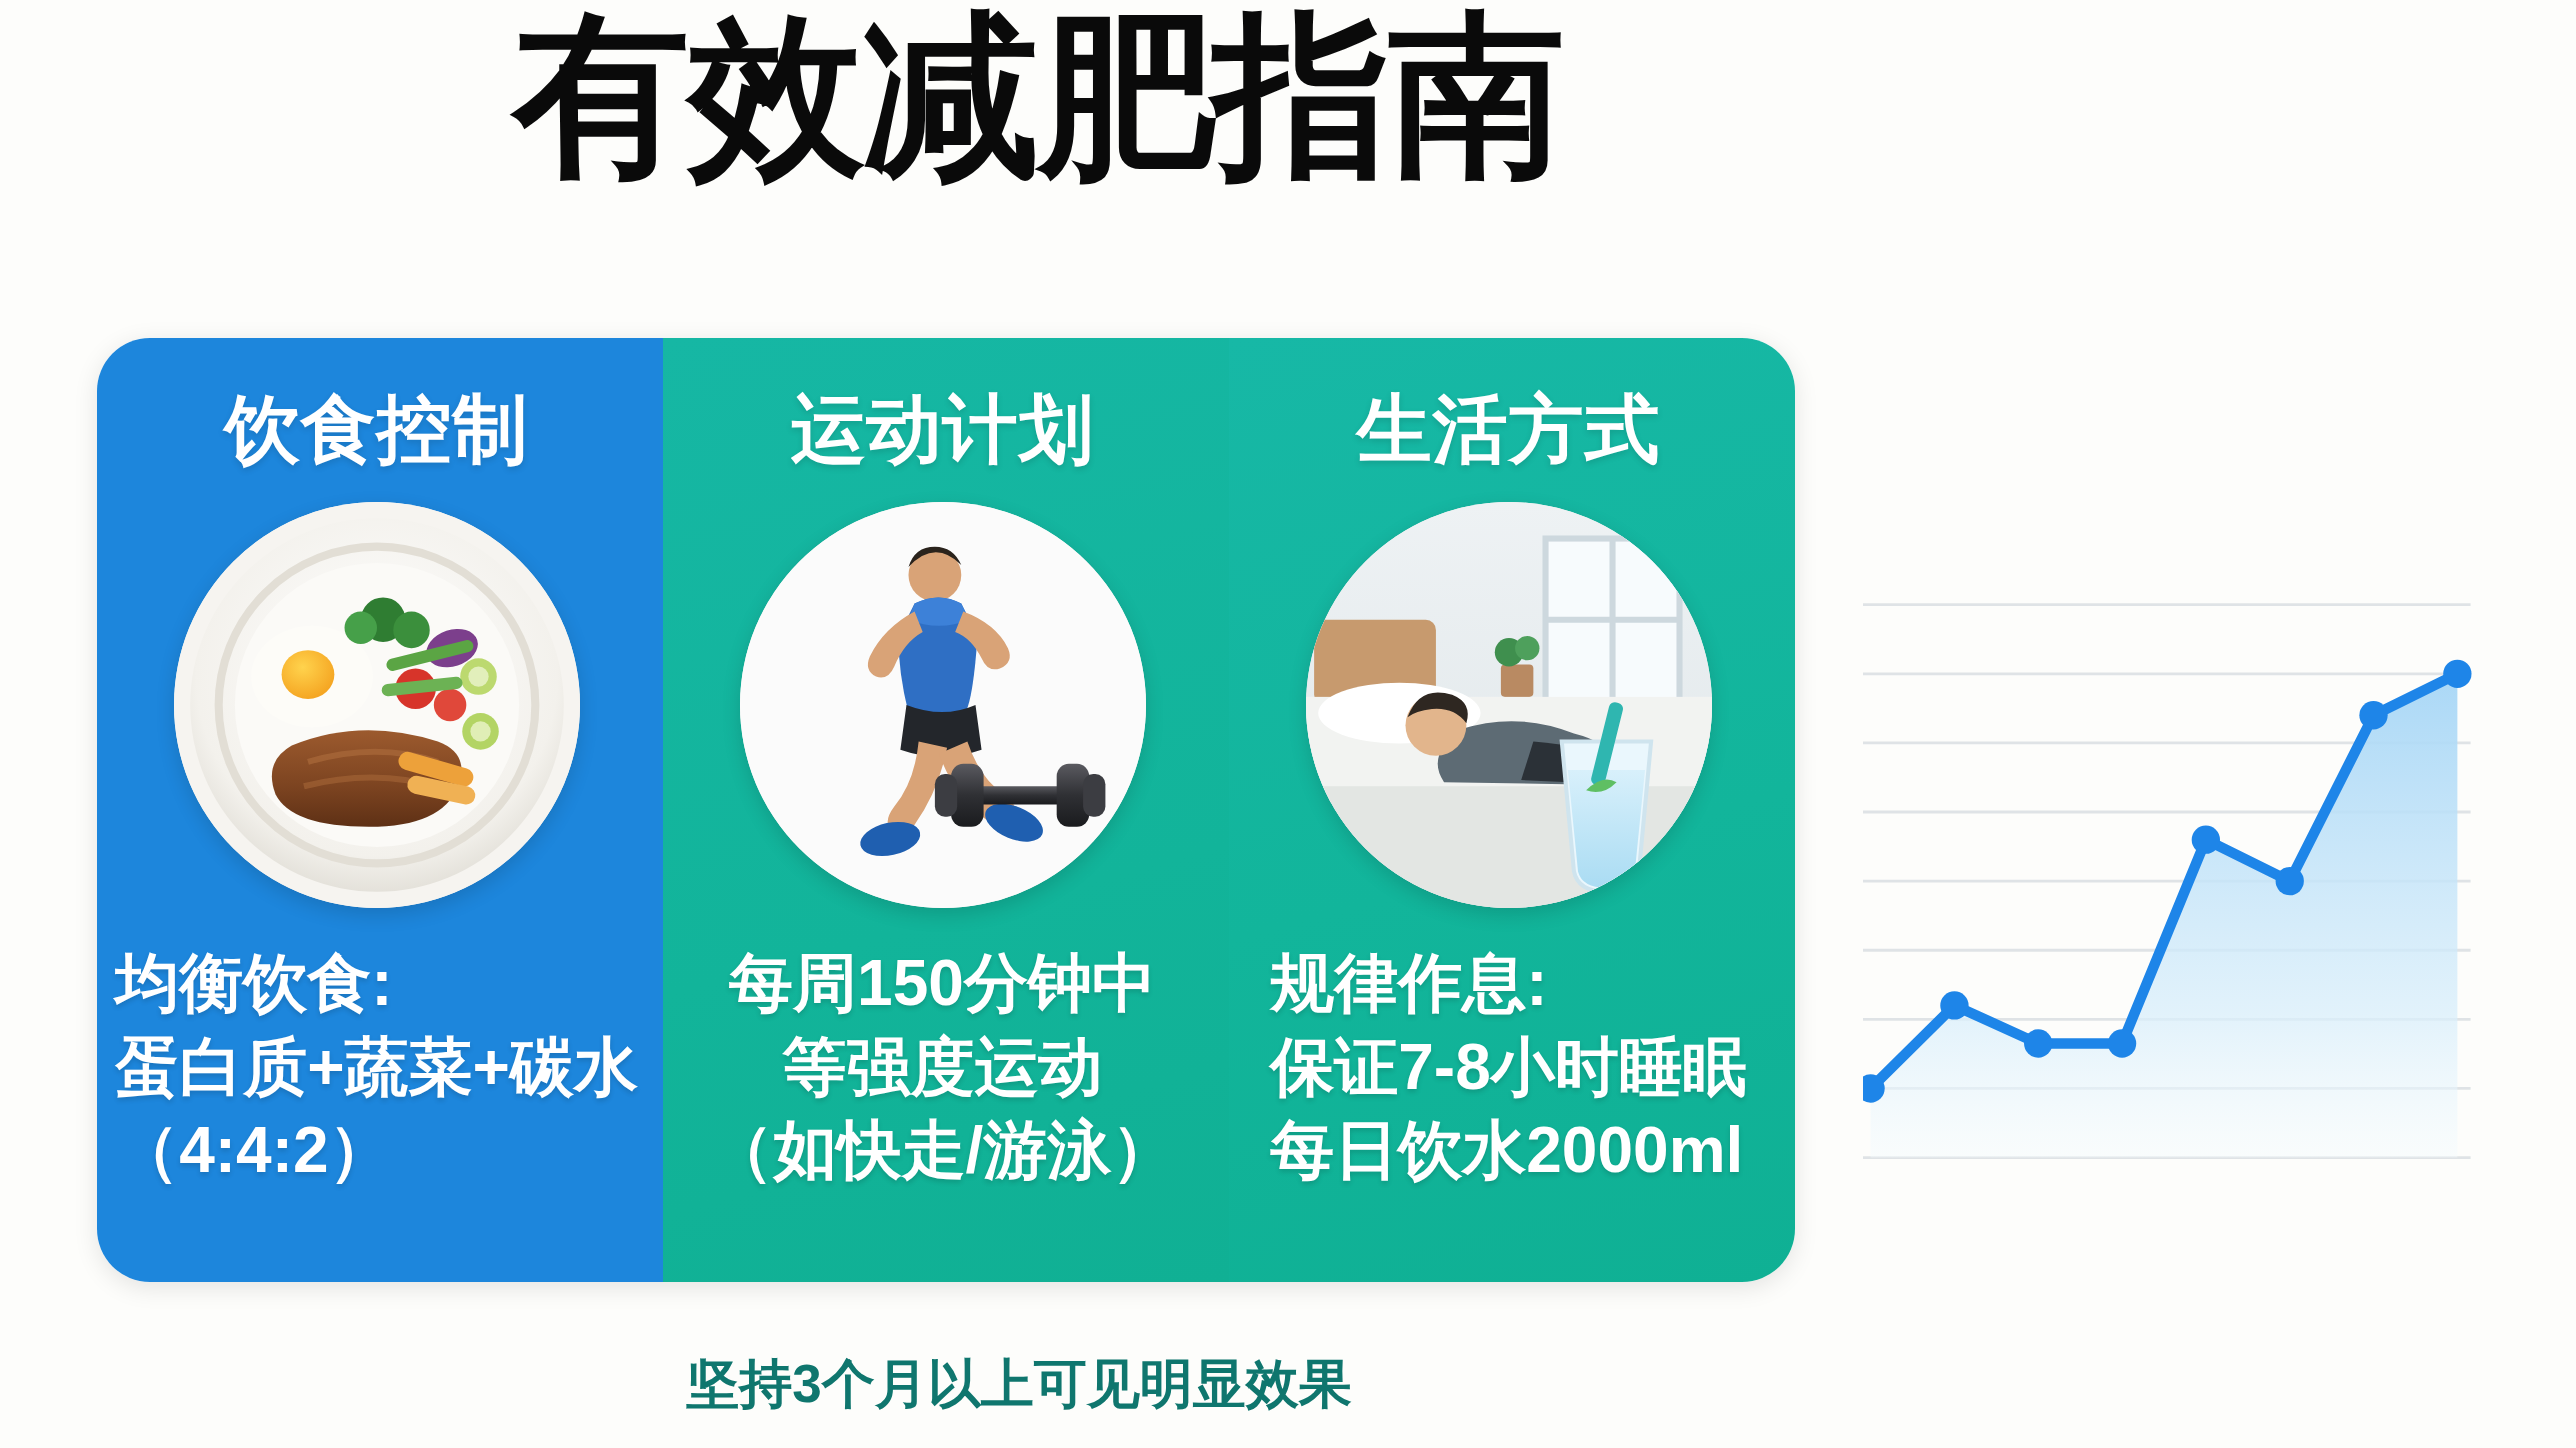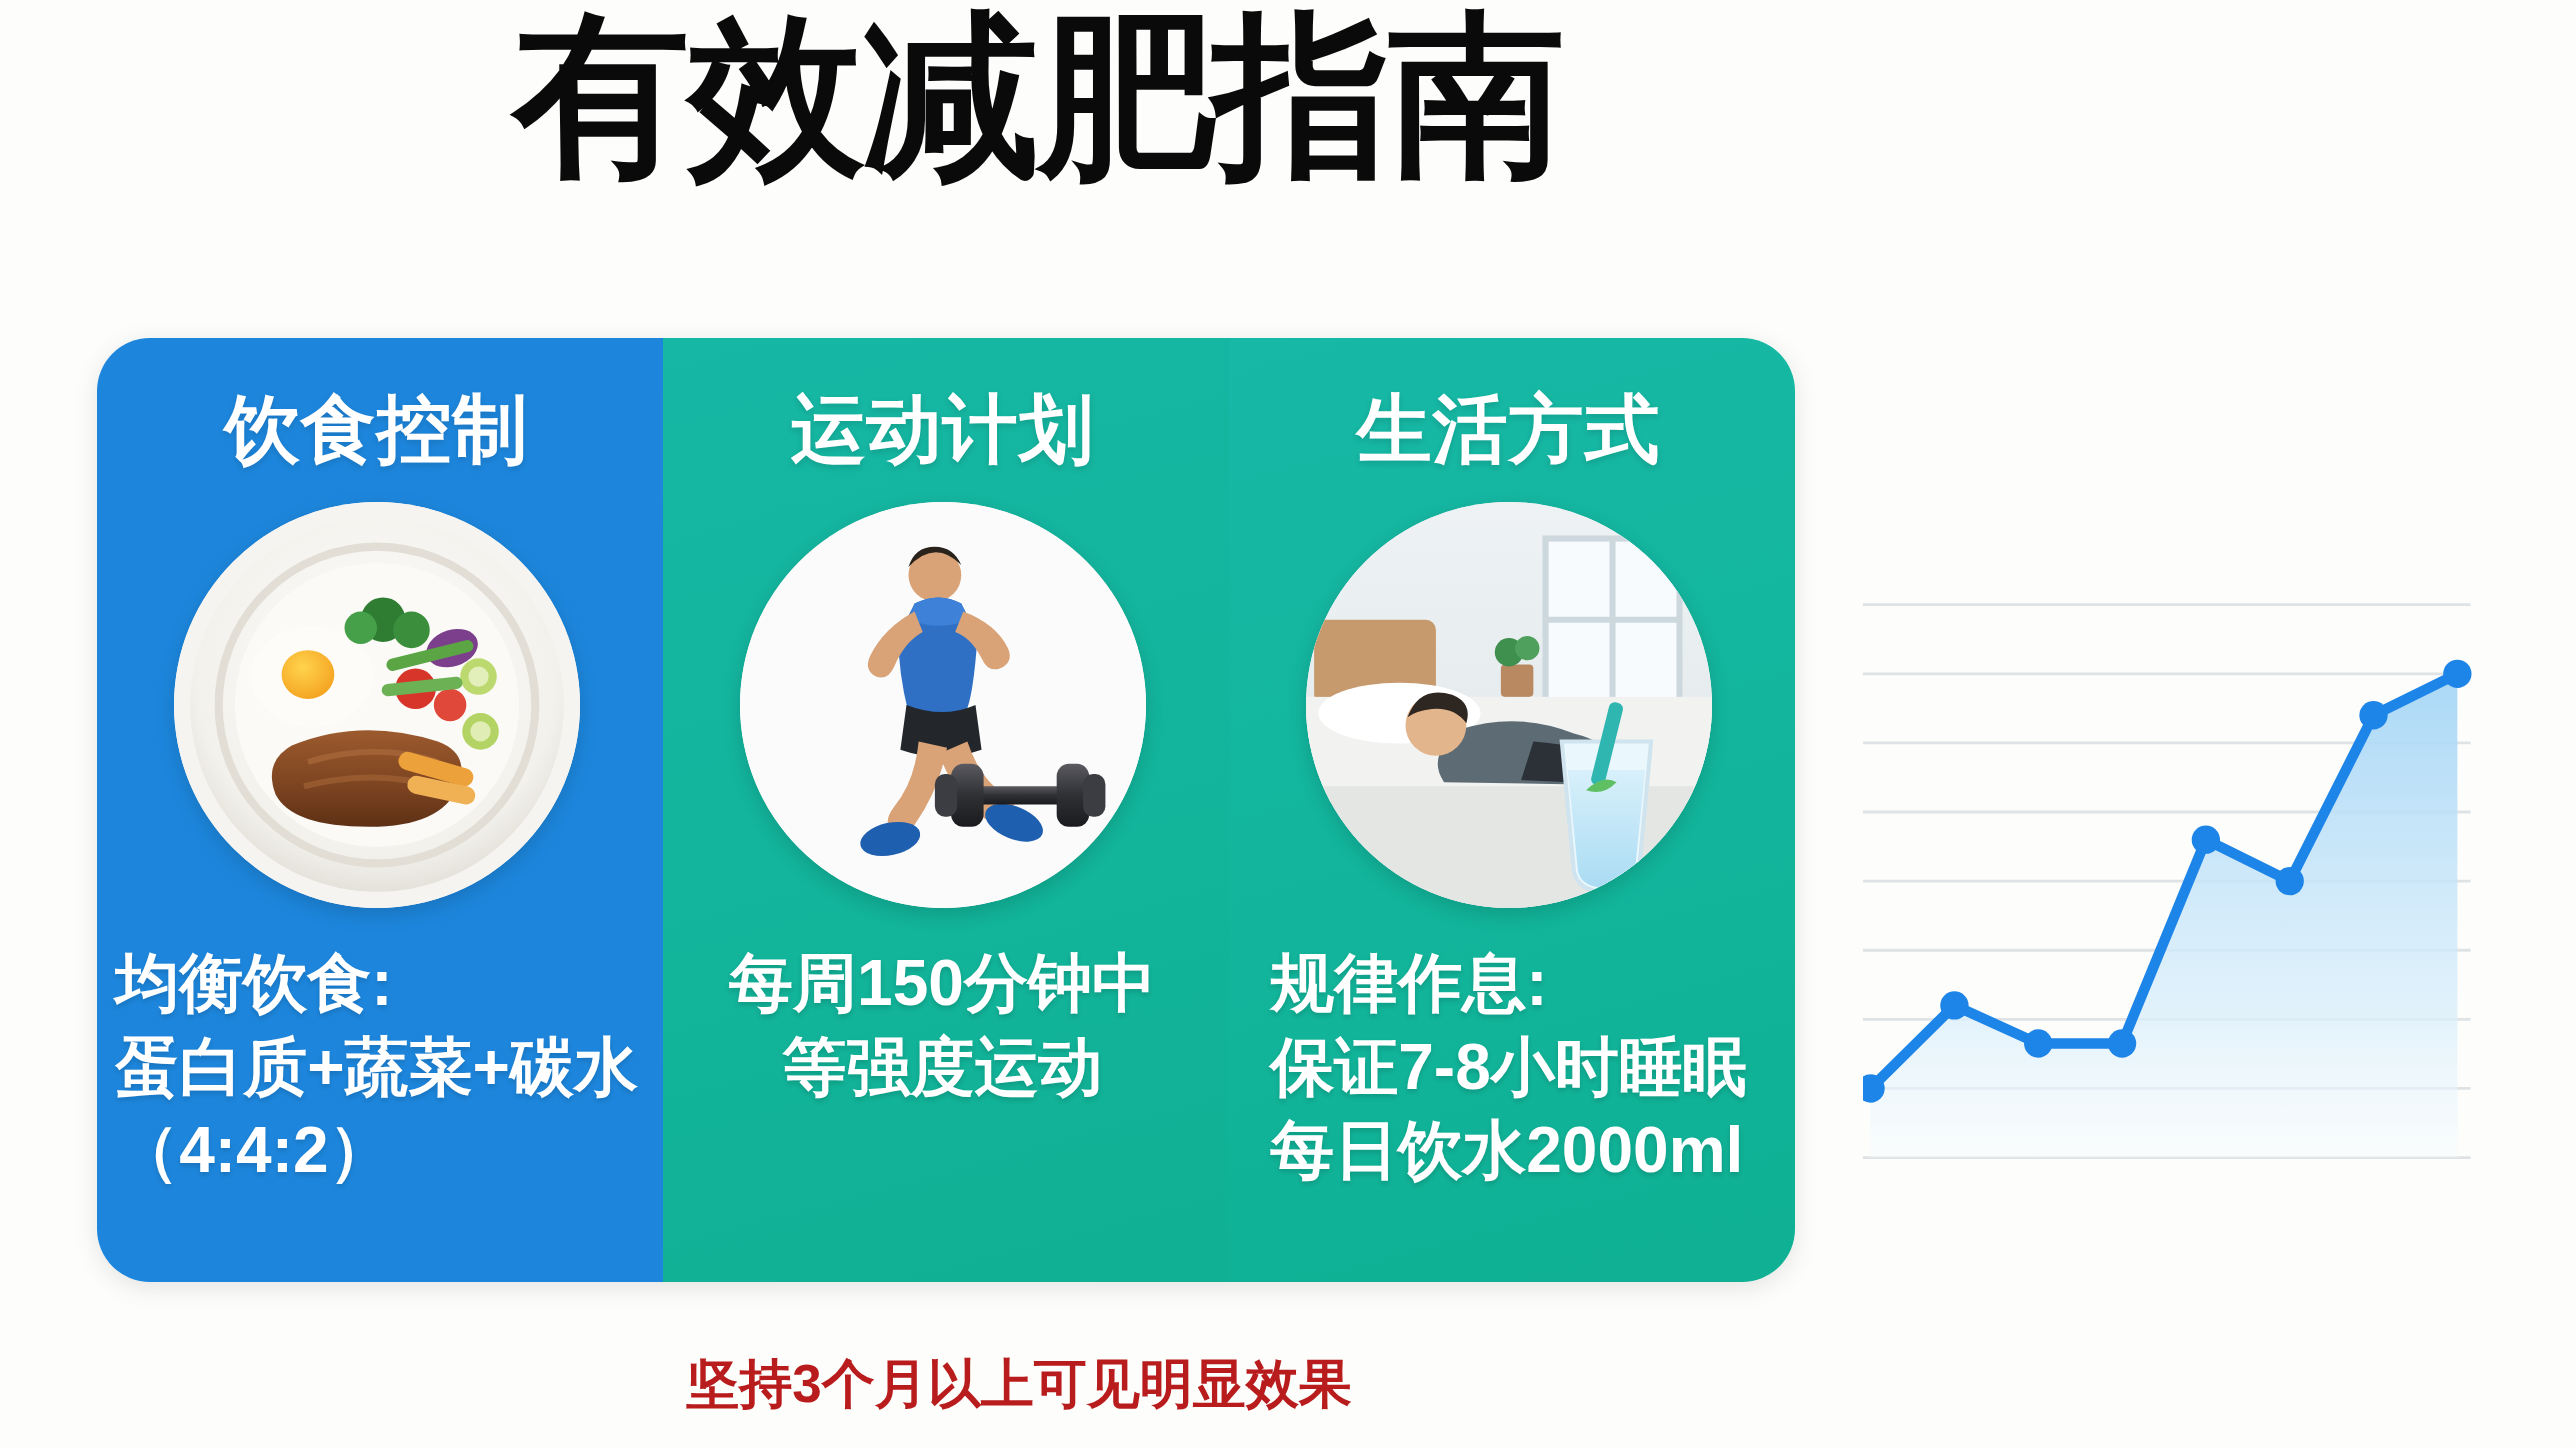--- a/index.html
+++ b/index.html
@@ -95,21 +95,21 @@
   #plot{
     position:absolute;left:14px;top:184px;
     width:634px;height:623px;
   }
   #plot svg{display:block;}
 
   
   #caption{
     position:absolute;left:0;top:1349px;width:2038px;
     text-align:center;
-    font-size:53px;font-weight:700;color:#b91c1c;
+    font-size:53px;font-weight:700;color:#0f766e;
     white-space:nowrap;
   }
 </style>
 </head>
 <body>
 
 <div id="stage">
 
   <div id="page-title">有效减肥指南</div>
 
@@ -208,20 +208,21 @@
           <rect x="108" y="140" width="60" height="9" rx="4" fill="url(#dumbG)"></rect>
           <rect x="104" y="129" width="16" height="31" rx="6" fill="url(#dumbG)"></rect>
           <rect x="156" y="129" width="16" height="31" rx="6" fill="url(#dumbG)"></rect>
           <rect x="96" y="134" width="11" height="21" rx="5" fill="#3c3d42"></rect>
           <rect x="169" y="134" width="11" height="21" rx="5" fill="#3c3d42"></rect>
         </svg>
       </div>
       <div class="card-desc">
         <span class="ln">每周150分钟中</span>
         <span class="ln">等强度运动</span>
+        <span class="ln">（如快走/游泳）</span>
       </div>
     </div>
 
     <div class="card c3">
       <div class="card-title">生活方式</div>
       <div class="thumb-wrap">
         <svg viewBox="0 0 200 200" xmlns="http://www.w3.org/2000/svg">
           <defs>
             <linearGradient id="wallG" x1="0" y1="0" x2="0" y2="1">
               <stop offset="0%" stop-color="#eef2f4"></stop>

